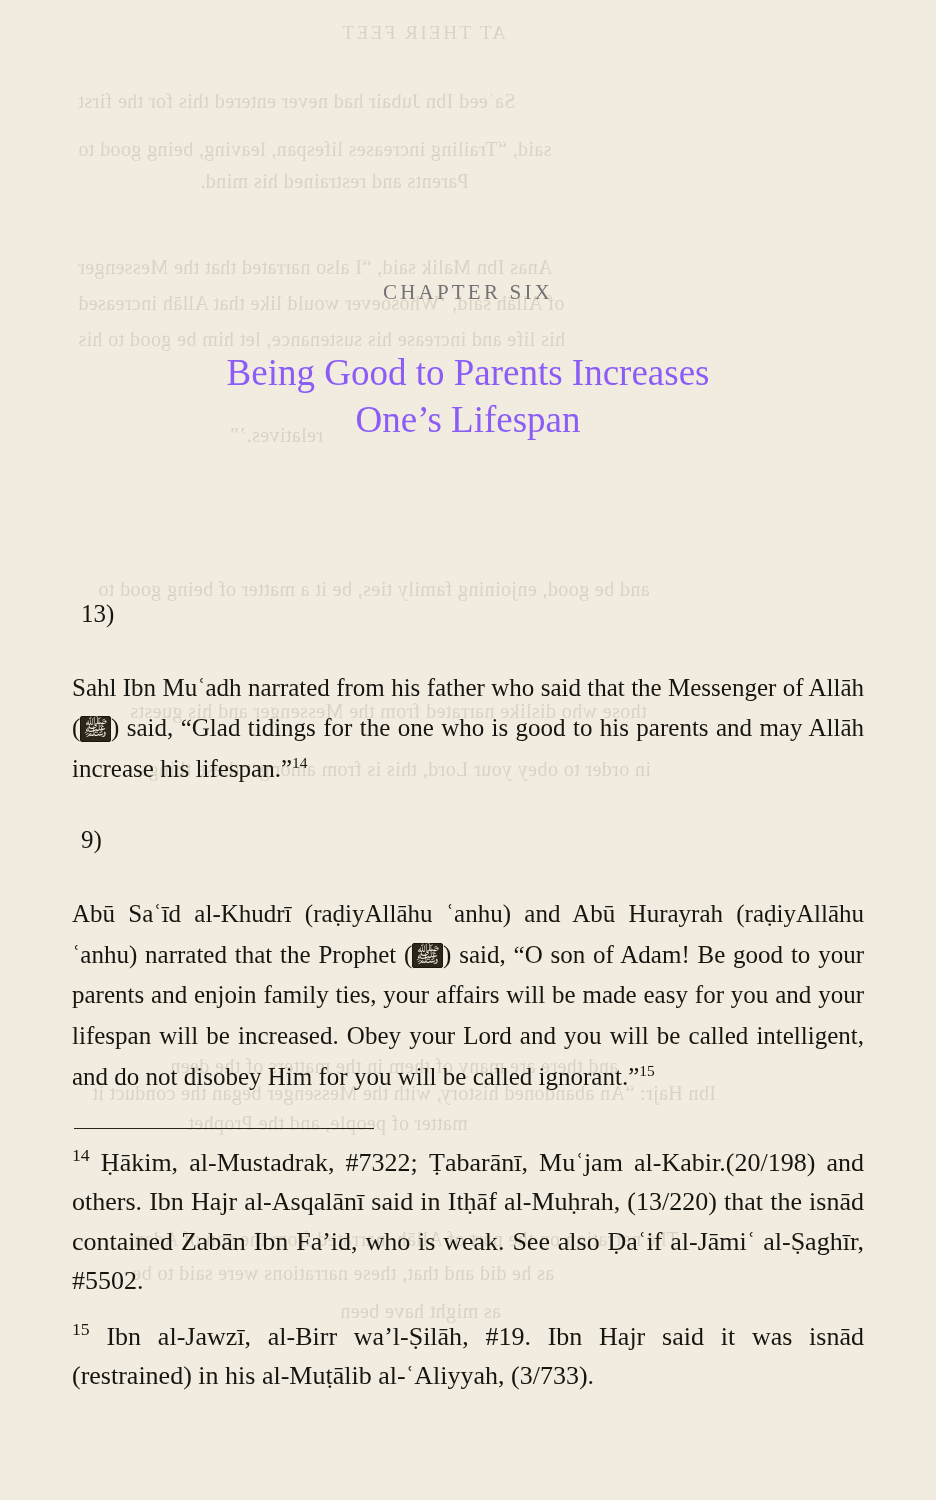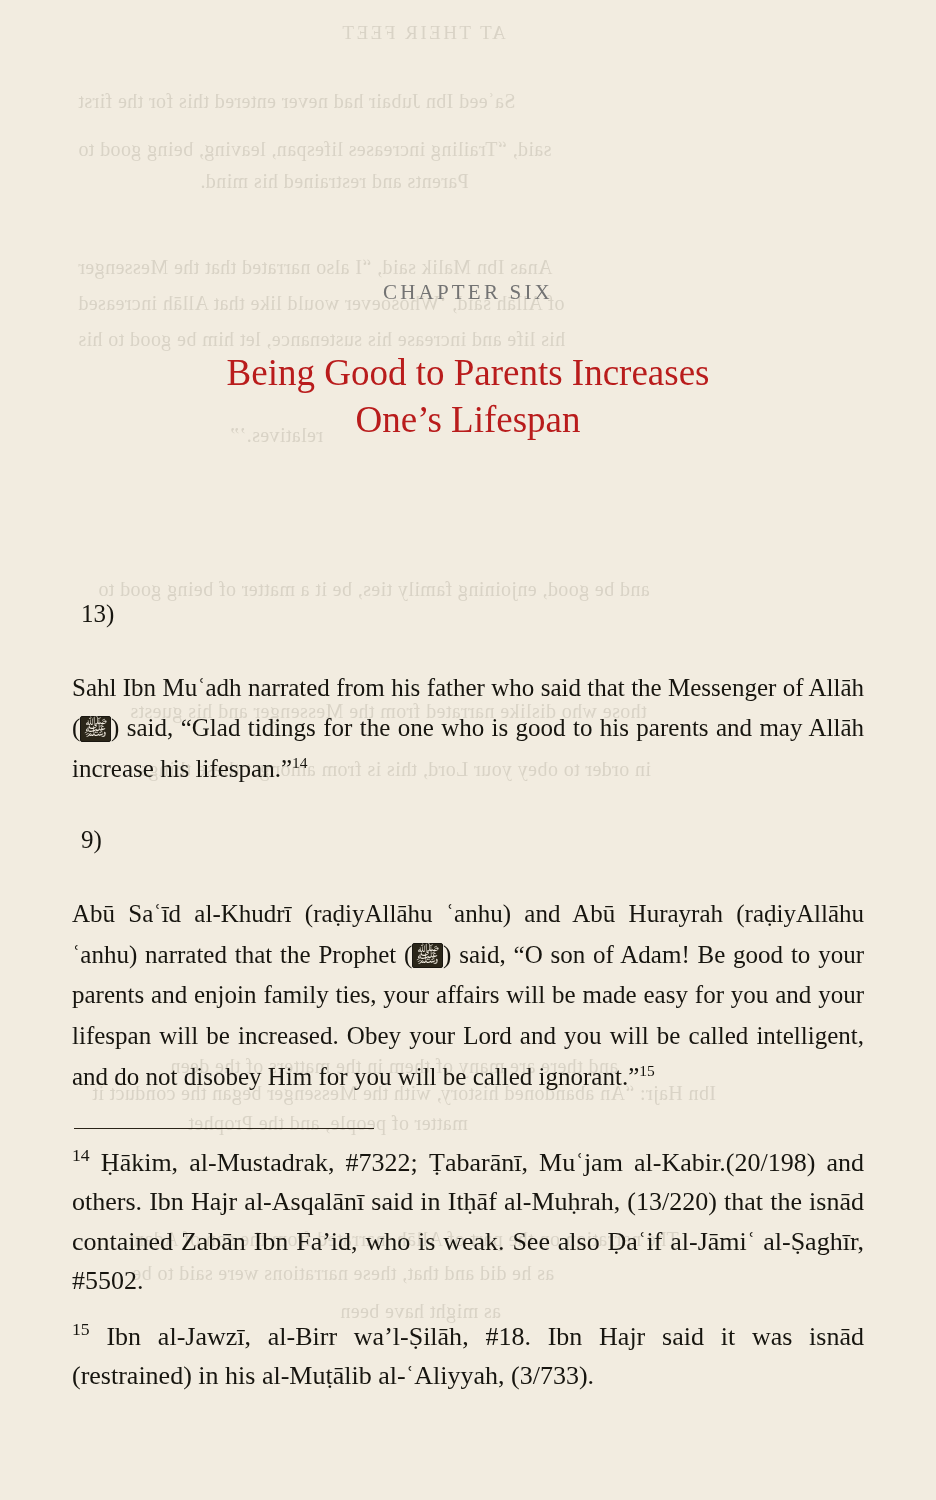--- a/index.html
+++ b/index.html
@@ -46,21 +46,21 @@
     margin-top: 280px;
     color: #737373;
   }
 
   .chapter-title {
     text-align: center;
     font-size: 37px;
     line-height: 1.28;
     margin-top: 44px;
     padding: 0 30px;
-    color: #b91c1c;
+    color: #8b5cf6;
   }
 
   .body-block {
     margin-top: 150px;
   }
 
   .hadith {
     display: flex;
     align-items: flex-start;
     margin-bottom: 30px;
@@ -169,18 +169,18 @@
     </div>
 
   </div>
 
   <div class="rule"></div>
 
   <div class="footnotes">
 
     <div class="footnote"><sup>14</sup> <span>Ḥākim, </span><span class="it">al-Mustadrak</span><span>, #7322; Ṭabarānī, </span><span class="it">Muʿjam al-Kabir.</span><span>(20/198) and others. Ibn Hajr al-Asqalānī said in </span><span class="it">Itḥāf al-Muḥrah</span><span>, (13/220) that the isnād contained Zabān Ibn Fa’id, who is weak. See also </span><span class="it">Ḍaʿif al-Jāmiʿ al-Ṣaghīr</span><span>, #5502.</span></div>
 
-    <div class="footnote"><sup>15</sup> <span>Ibn al-Jawzī, </span><span class="it">al-Birr wa’l-Ṣilāh</span><span>, #18. Ibn Hajr said it was </span><span class="it">isnād</span><span> (restrained) in his </span><span class="it">al-Muṭālib al-ʿAliyyah</span><span>, (3/733).</span></div>
+    <div class="footnote"><sup>15</sup> <span>Ibn al-Jawzī, </span><span class="it">al-Birr wa’l-Ṣilāh</span><span>, #19. Ibn Hajr said it was </span><span class="it">isnād</span><span> (restrained) in his </span><span class="it">al-Muṭālib al-ʿAliyyah</span><span>, (3/733).</span></div>
 
   </div>
 
 
 </div>
 
 </body></html>

